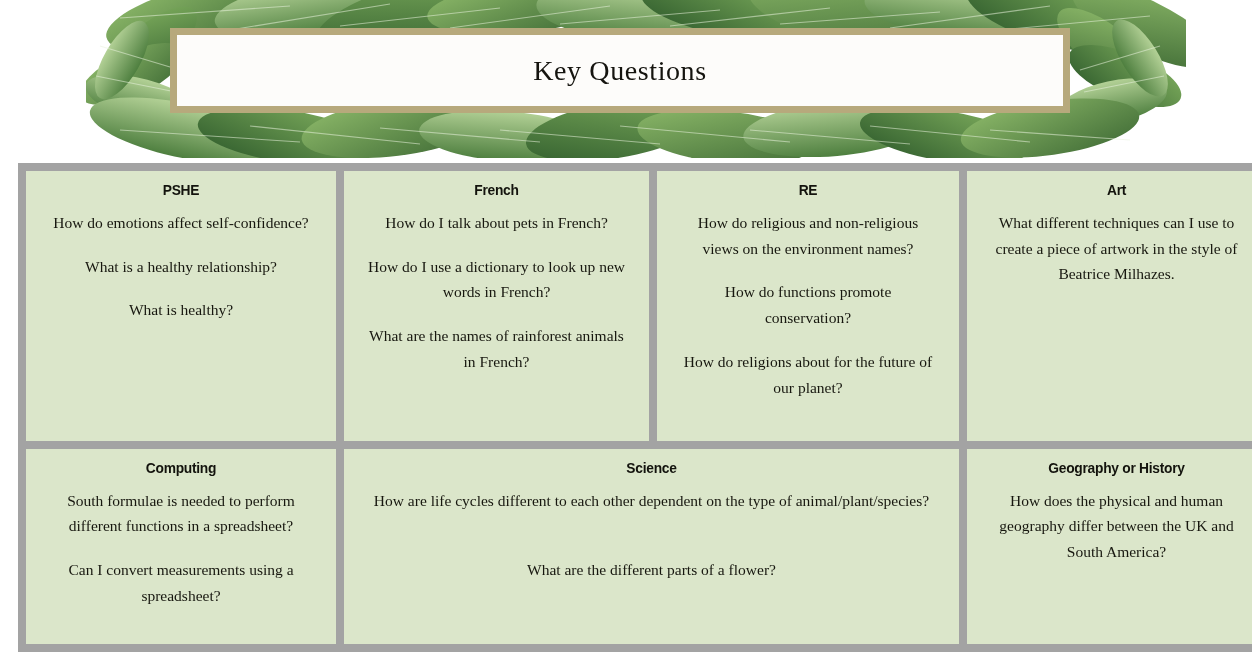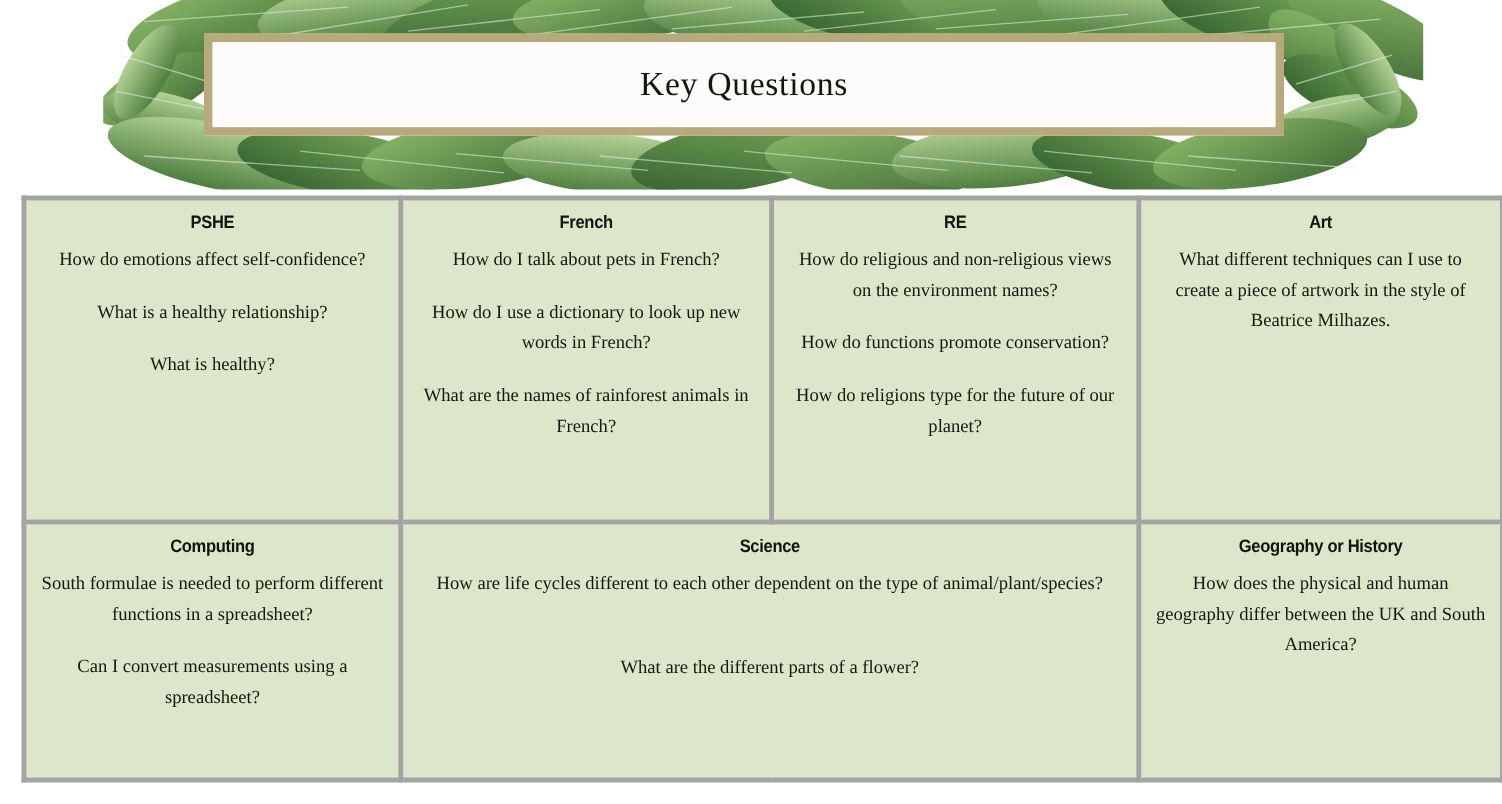--- a/index.html
+++ b/index.html
@@ -66,42 +66,42 @@
     height: 489px;
   }
   table.kq {
     border-collapse: collapse;
     table-layout: fixed;
     width: 1216px;
     height: 489px;
     background: #dbe6ca;
   }
   table.kq td {
-    border: 4px solid #a3a3a3;
+    border: 8px solid #a3a3a3;
     background: #dbe6ca;
     vertical-align: top;
     padding: 0;
   }
   .cell-inner {
     padding: 8px 12px 10px 12px;
     height: 100%;
     box-sizing: border-box;
   }
   .subject-head {
     text-align: center;
     font-family: "Liberation Sans", "DejaVu Sans", sans-serif;
     font-weight: bold;
     font-size: 15px;
     color: #13130d;
     letter-spacing: -0.3px;
     margin: 2px 0 10px 0;
     transform: scaleX(0.92);
   }
   .q-list {
-    margin: 0;
+    margin: 12px;
     padding: 0;
     list-style: none;
   }
   .q-item {
     text-align: center;
     font-family: "Liberation Serif", "DejaVu Serif", serif;
     font-size: 15.5px;
     line-height: 1.66;
     color: #17170f;
     margin: 0 0 18px 0;
@@ -237,21 +237,21 @@
             </ul>
           </div>
         </td>
 
         <td class="col-re">
           <div class="cell-inner">
             <div class="subject-head">RE</div>
             <ul class="q-list">
               <li class="q-item">How do religious and non-religious views on the environment names?</li>
               <li class="q-item">How do functions promote conservation?</li>
-              <li class="q-item">How do religions type for the future of our planet?</li>
+              <li class="q-item">How do religions about for the future of our planet?</li>
             </ul>
           </div>
         </td>
 
         <td class="col-art">
           <div class="cell-inner">
             <div class="subject-head">Art</div>
             <ul class="q-list">
               <li class="q-item">What different techniques can I use to create a piece of artwork in the style of Beatrice Milhazes.</li>
             </ul>

